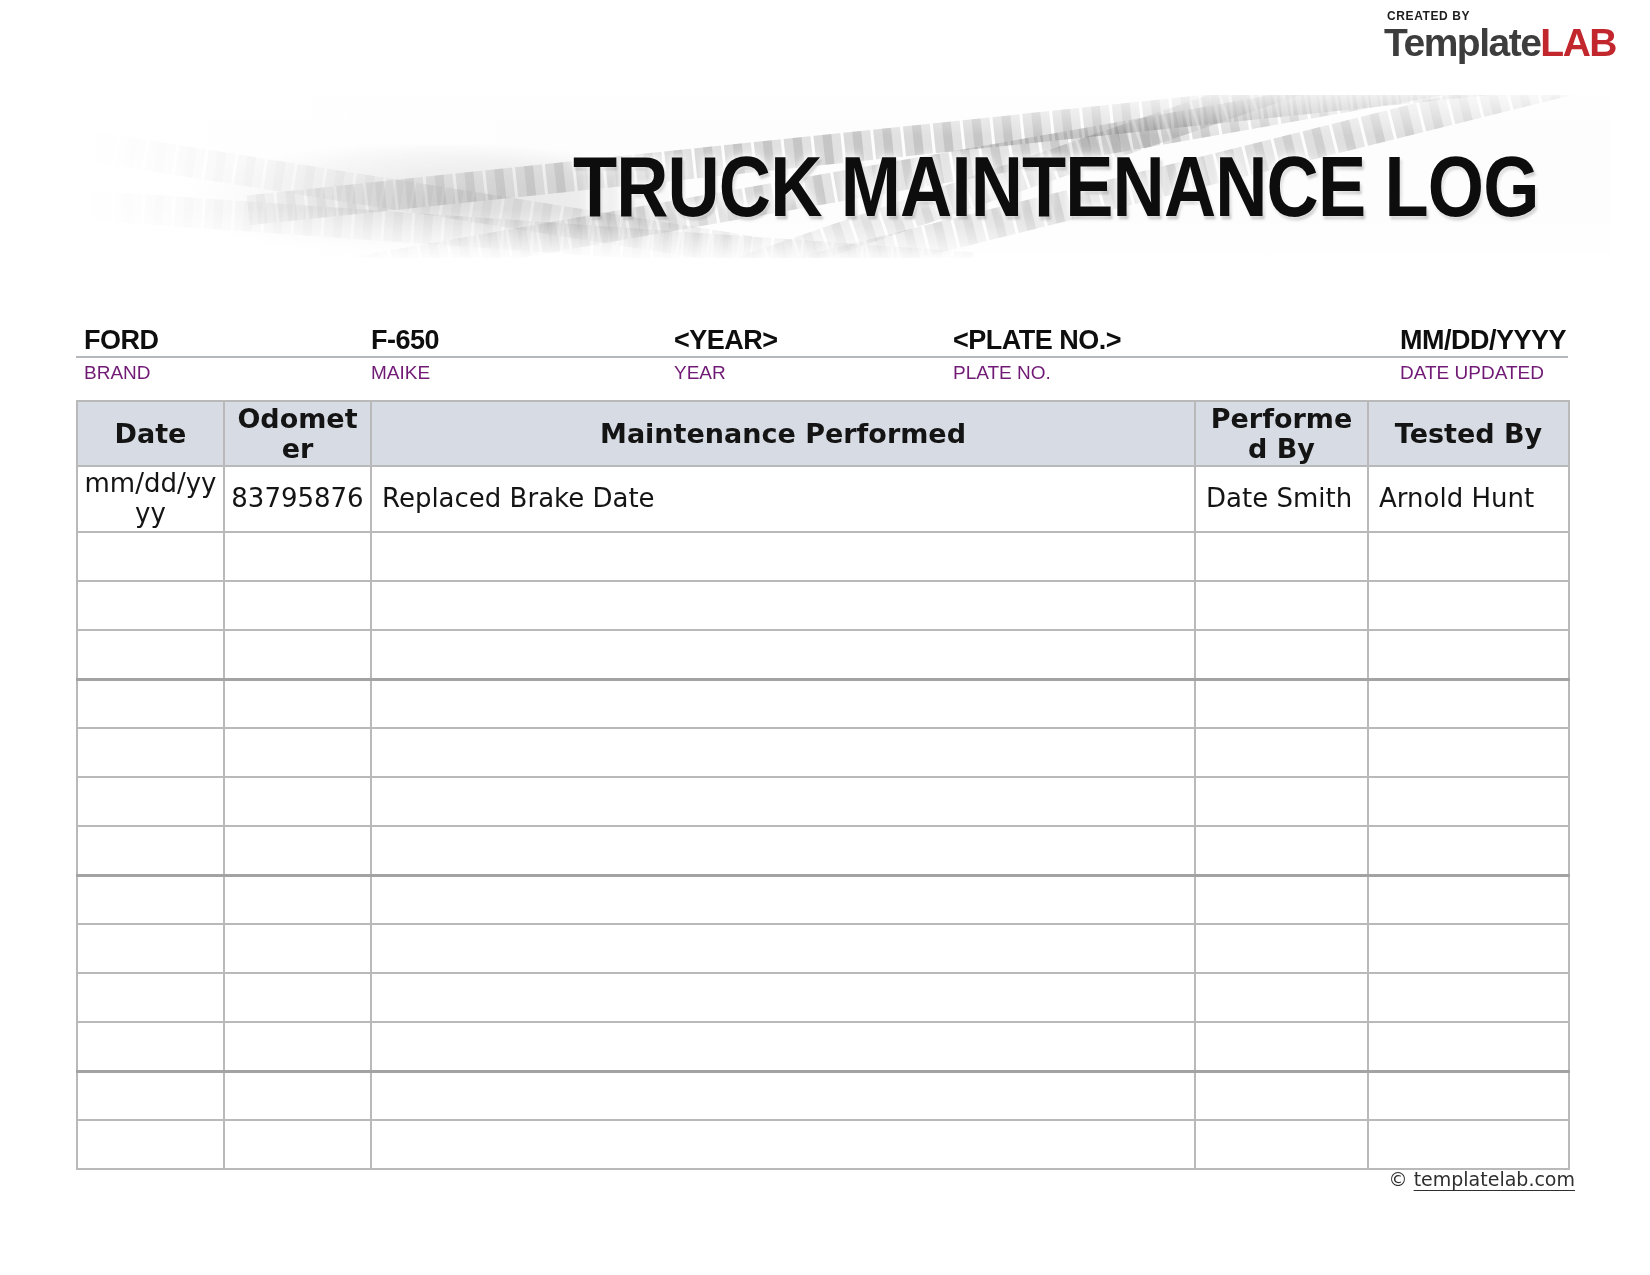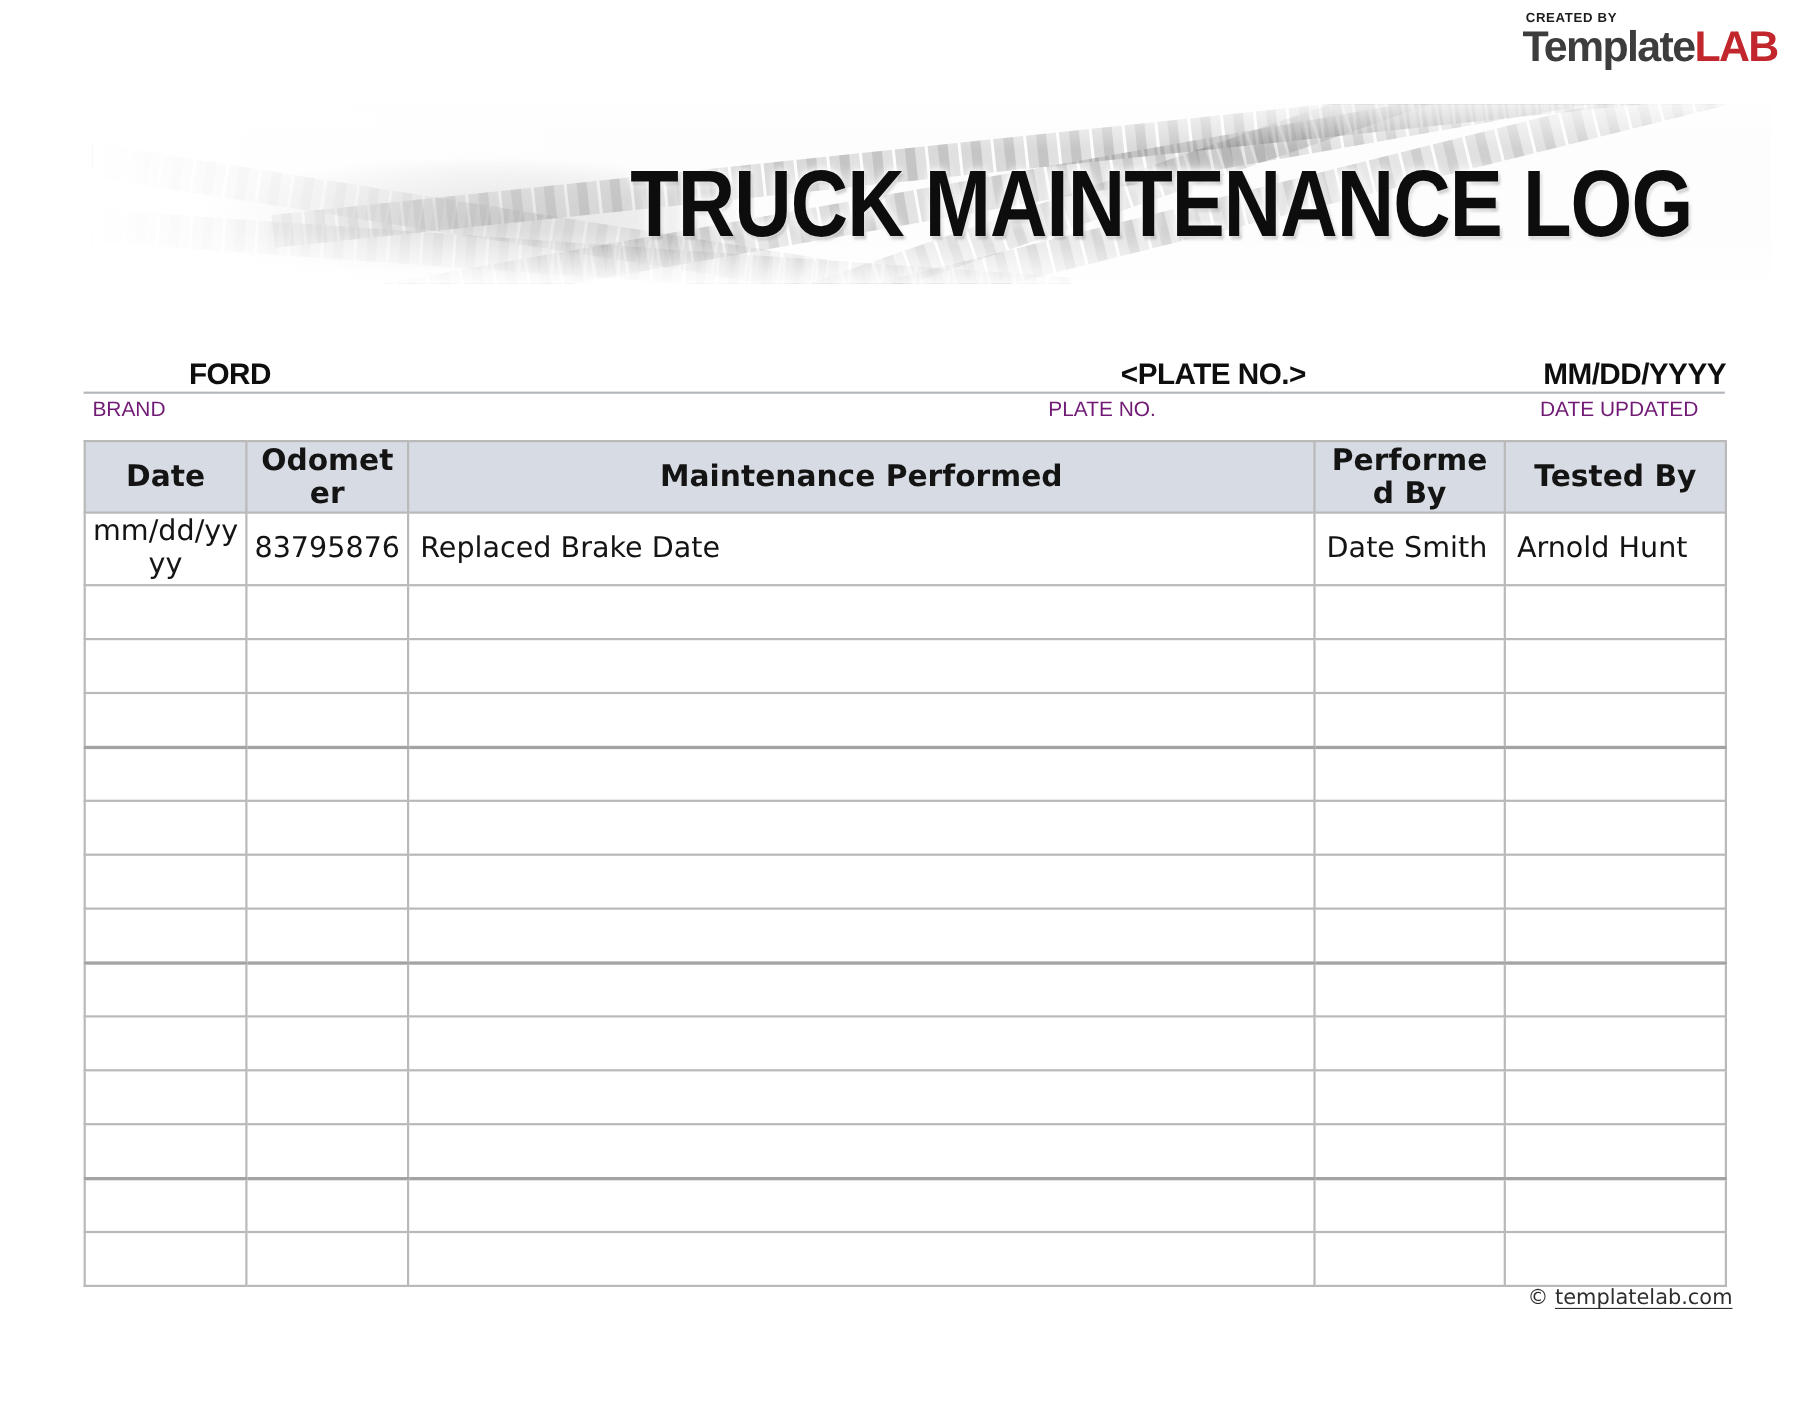--- a/index.html
+++ b/index.html
@@ -45,21 +45,21 @@
     background:
       linear-gradient(90deg,#ffffff 0%,rgba(255,255,255,.85) 6%,rgba(255,255,255,.35) 22%,rgba(255,255,255,0) 40%),
       linear-gradient(0deg,rgba(255,255,255,.9) 0%,rgba(255,255,255,0) 30%),
       linear-gradient(180deg,rgba(255,255,255,.75) 0%,rgba(255,255,255,0) 25%);}
   .banner-title{
     position:absolute;right:72px;top:56%;transform:translateY(-50%) scaleX(.84);transform-origin:right center;
     font-weight:bold;font-size:86px;letter-spacing:-1px;white-space:nowrap;color:#0d0d0d;
     text-shadow:0 0 7px #ffffff,0 0 14px #ffffff,2px 3px 3px rgba(0,0,0,.35);}
 
   
-  .info{position:absolute;left:76px;top:280px;width:1492px;height:104px;text-align:center;}
+  .info{position:absolute;left:76px;top:280px;width:1492px;height:104px;}
   .info-rule{position:absolute;left:0;right:0;top:76px;height:2px;background:var(--rule);}
   .info-field{position:absolute;top:0;bottom:0;}
   .info-field.f1{left:8px;width:250px;}
   .info-field.f2{left:295px;width:260px;}
   .info-field.f3{left:598px;width:250px;}
   .info-field.f4{left:877px;width:300px;}
   .info-field.f5{left:1324px;width:172px;}
   .info-value{position:absolute;bottom:28px;left:0;right:0;font-weight:bold;font-size:27px;letter-spacing:-.5px;line-height:1.15;color:#0e0e0e;}
   .info-field.f5 .info-value{overflow-wrap:anywhere;word-break:break-all;}
   .info-label{position:absolute;top:82px;left:0;font-size:19px;letter-spacing:0;color:#701a75;white-space:nowrap;}
@@ -106,20 +106,28 @@
   <div class="smudge"></div>
   <div class="banner-fade"></div>
   <div class="banner-title">TRUCK MAINTENANCE LOG</div>
 </div>
 
 <div class="info">
   <div class="info-rule"></div>
   <div class="info-field f1">
     <div class="info-value">FORD</div>
     <div class="info-label">BRAND</div>
+  </div>
+  <div class="info-field f2">
+    <div class="info-value">F-650</div>
+    <div class="info-label">MAIKE</div>
+  </div>
+  <div class="info-field f3">
+    <div class="info-value">&lt;YEAR&gt;</div>
+    <div class="info-label">YEAR</div>
   </div>
   <div class="info-field f4">
     <div class="info-value">&lt;PLATE NO.&gt;</div>
     <div class="info-label">PLATE NO.</div>
   </div>
   <div class="info-field f5">
     <div class="info-value">MM/DD/YYYY</div>
     <div class="info-label">DATE UPDATED</div>
   </div>
 </div>

